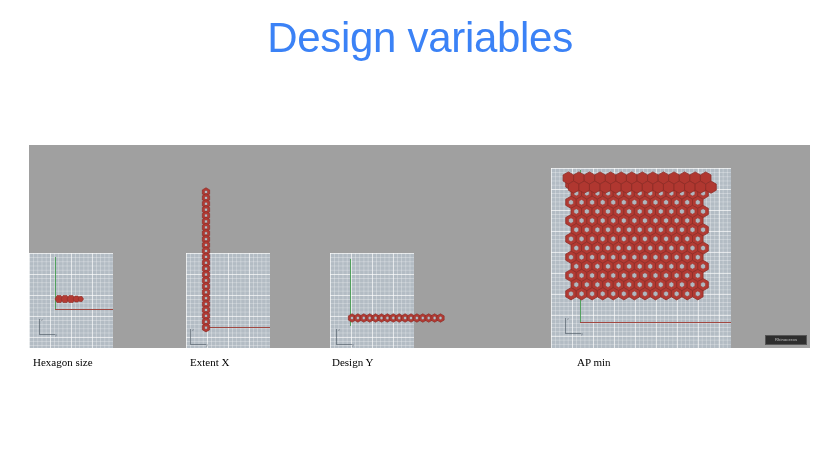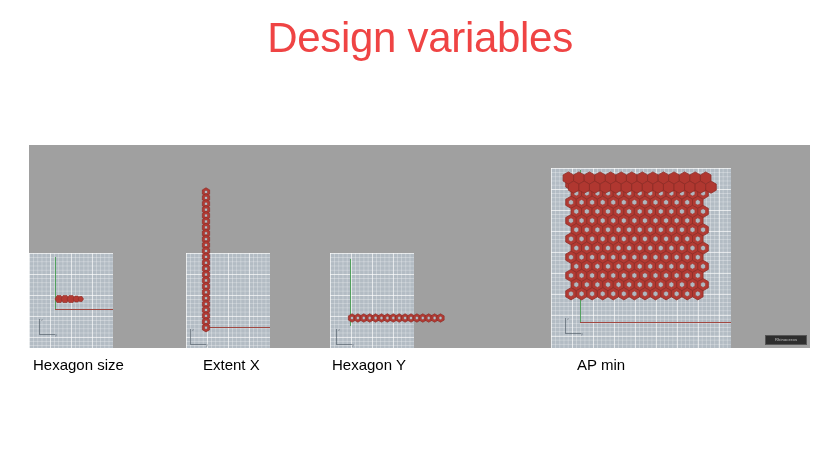--- a/index.html
+++ b/index.html
@@ -20,21 +20,21 @@
   
   #slide-title {
     position: absolute;
     left: 0;
     top: 14px;
     width: 840px;
     text-align: center;
     font-size: 42px;
     font-weight: 400;
     letter-spacing: -0.3px;
-    color: #ef4444;
+    color: #3b82f6;
     line-height: 1.15;
   }
 
   
   #cad-panel {
     position: absolute;
     left: 29px;
     top: 145px;
     width: 781px;
     height: 203px;
@@ -120,22 +120,22 @@
     text-align: center;
     letter-spacing: 0.2px;
     overflow: hidden;
     white-space: nowrap;
     font-family: "Liberation Sans", sans-serif;
   }
 
   
   .caption {
     position: absolute;
-    font-size: 15px;
-    font-family: Liberation Sans, sans-serif;
+    font-size: 11px;
+    font-family: Liberation Serif, serif;
     color: #000000;
     white-space: nowrap;
     line-height: 1;
     text-align: right;
   }
 </style>
 </head>
 <body>
 
 <div id="slide-title">Design variables</div>
@@ -655,17 +655,17 @@
       <span class="lbl lbl-z">z</span>
       <span class="lbl lbl-y">y</span>
     </div>
   </div>
 
   <div id="cad-watermark">Rhinoceros</div>
 </div>
 
 <div class="caption" style="left:33px; top:357px;">Hexagon size</div>
 
-<div class="caption" style="left:203px; top:357px;">Extent X</div>
-
-<div class="caption" style="left:332px; top:357px;">Hexagon Y</div>
+<div class="caption" style="left:190px; top:357px;">Extent X</div>
+
+<div class="caption" style="left:332px; top:357px;">Design Y</div>
 
 <div class="caption" style="left:577px; top:357px;">AP min</div>
 
 </body></html>

